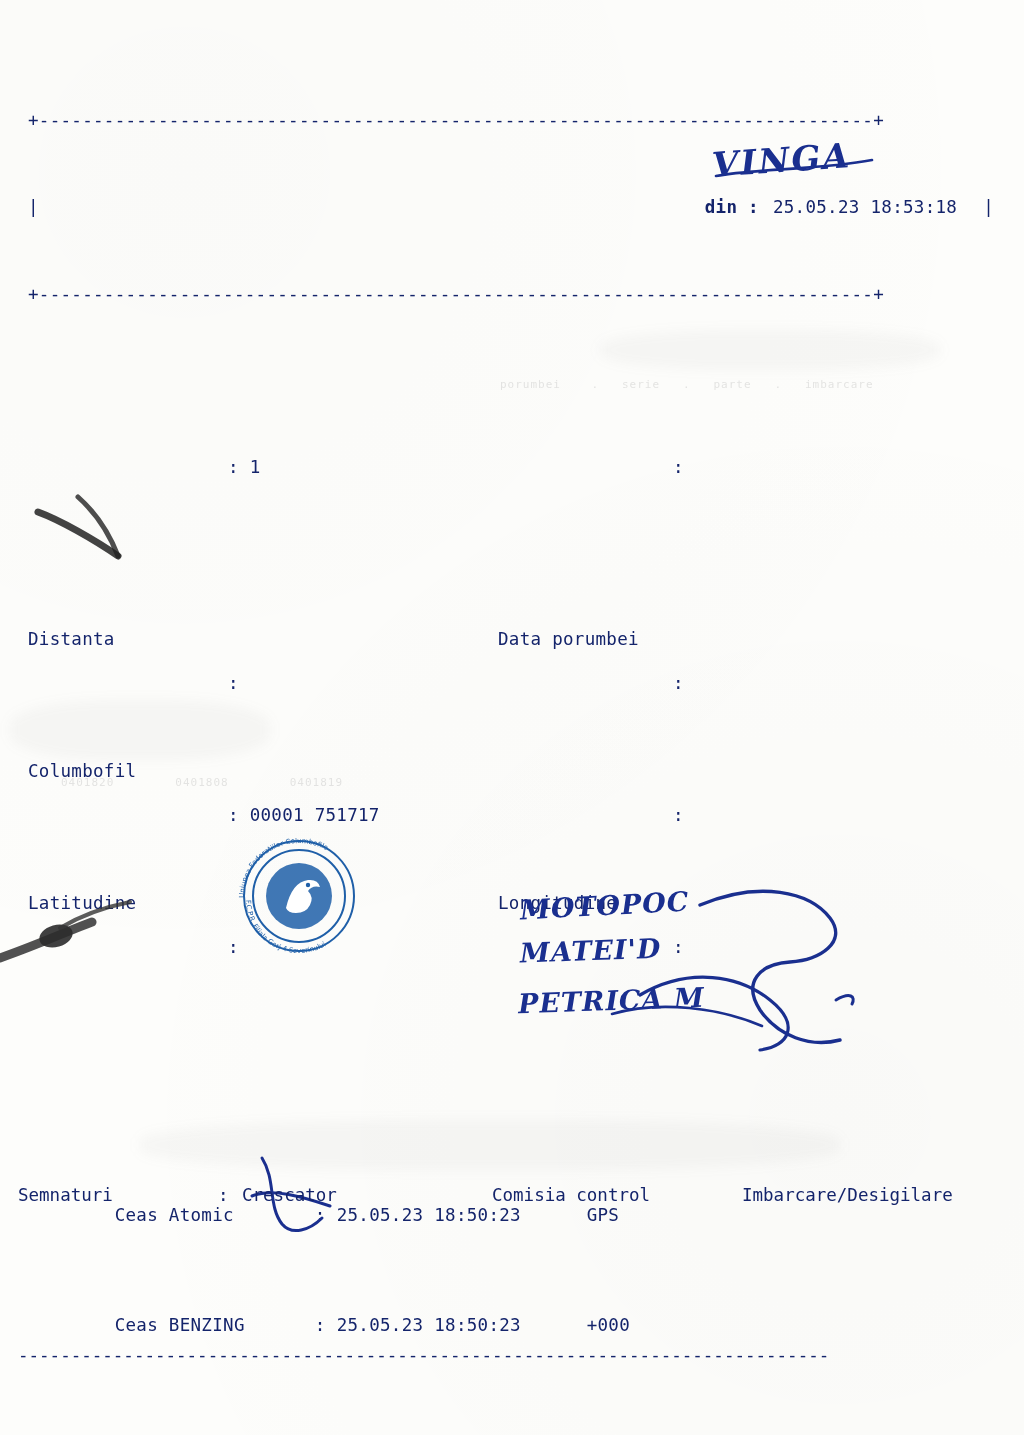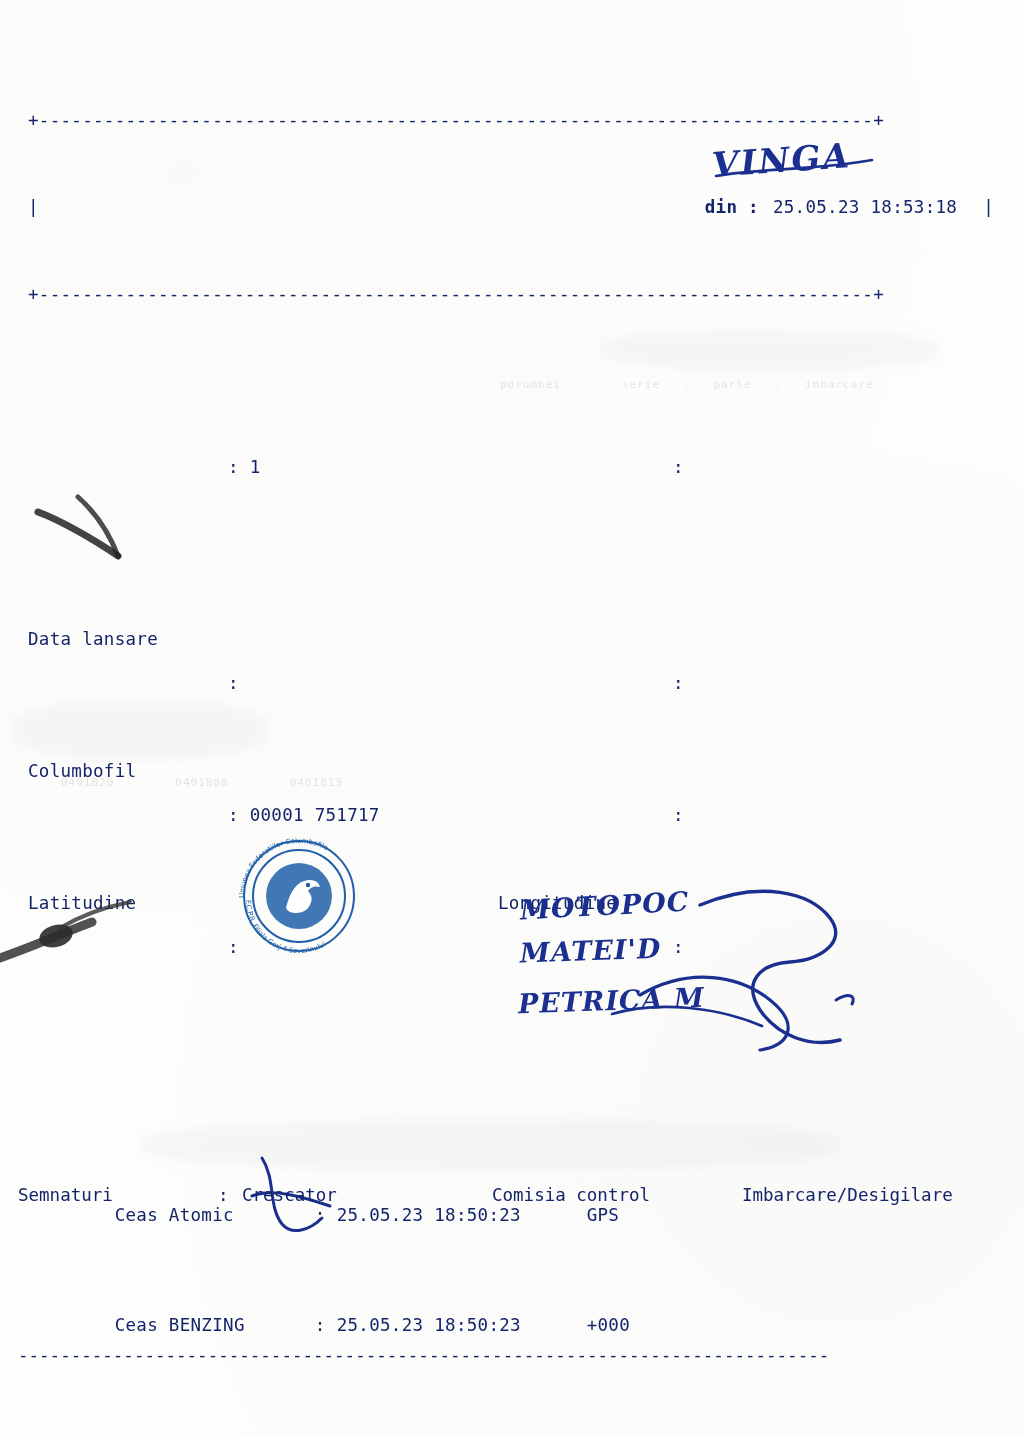--- a/index.html
+++ b/index.html
@@ -155,21 +155,22 @@
 
     
     <div class="grid2" style="margin-top:-22px;">
       <span style="padding-left:200px;">: 1</span>
       <span style="padding-left:175px;">:</span>
     </div>
 
     <div style="height:18px;"></div>
 
     <div class="grid2">
-      <span>Data lansare</span>
+      <span>Distanta</span>
+      <span>Data porumbei</span>
     </div>
     <div class="grid2" style="margin-top:-22px;">
       <span style="padding-left:200px;">:</span>
       <span style="padding-left:175px;">:</span>
     </div>
 
     <div class="grid2">
       <span>Columbofil</span>
     </div>
     <div class="grid2" style="margin-top:-22px;">

